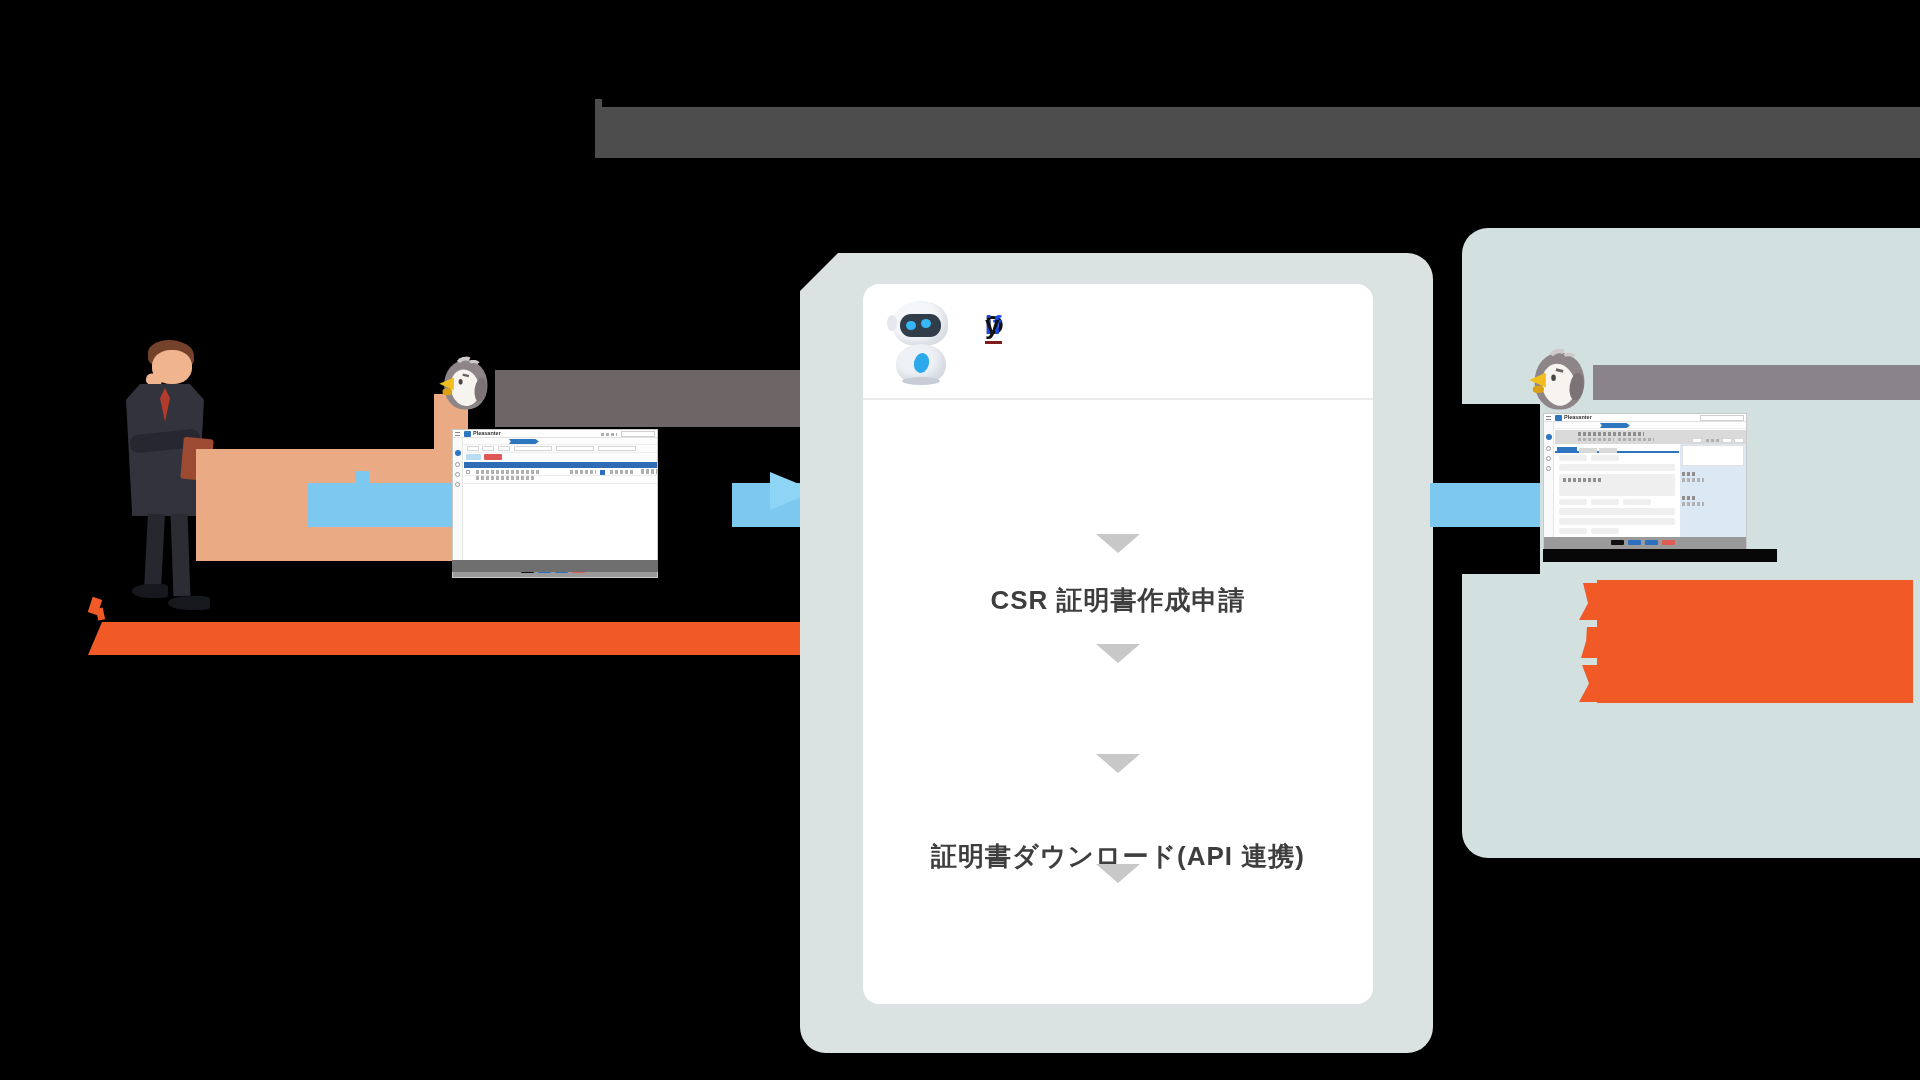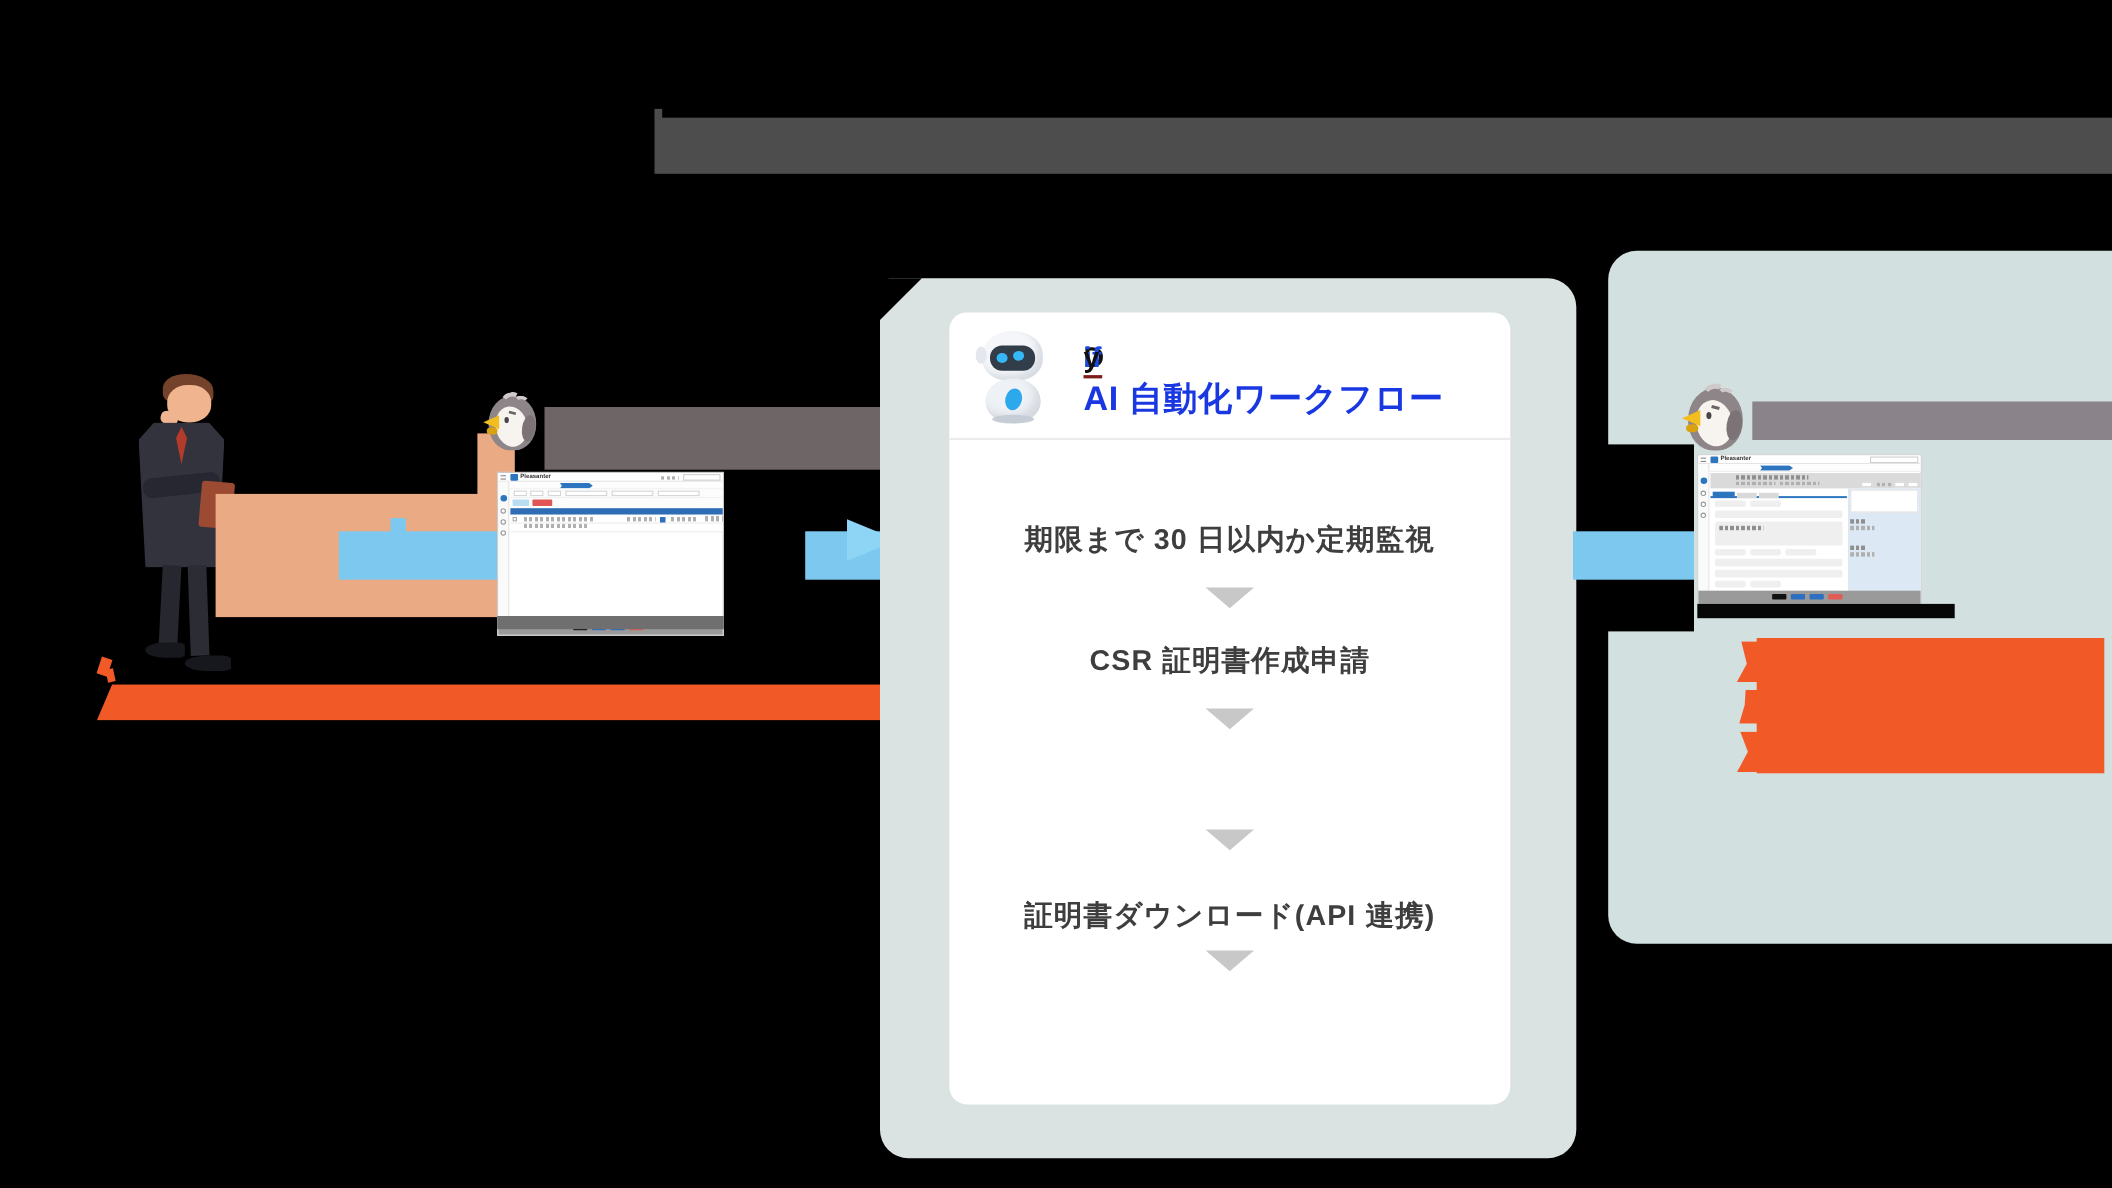--- a/index.html
+++ b/index.html
@@ -316,29 +316,27 @@
   <div class="rb-eye" style="left:921px;top:319px;"></div>
   <div class="rb-body"></div>
   <div class="rb-badge"></div>
   <div class="rb-base"></div>
 
   <div class="dify-logo">
       <span>D</span>
       <span class="dify-if">if</span>
       <span>y</span>
     </div>
-  <div class="workflow-heading">AI 自動化ワークフロー</div>
   <div class="card-divider"></div>
 
-  <div class="step" style="top:474px;">期限まで 30 日以内か定期監視</div>
   <div class="step-tri" style="top:534px;"></div>
   <div class="step" style="top:584px;">CSR 証明書作成申請</div>
   <div class="step-tri" style="top:644px;"></div>
   <div class="step-tri" style="top:754px;"></div>
-  <div class="step" style="top:816px;">証明書ダウンロード(API 連携)</div>
+  <div class="step" style="top:840px;">証明書ダウンロード(API 連携)</div>
   <div class="step-tri" style="top:864px;"></div>
 
   <div class="pale-panel"></div>
   <div class="black-notch"></div>
 
   <div class="arrow-rect arrow3"></div>
 
   <div class="graybar-right"></div>
   <div class="penguin" style="left:1531px;top:347px;transform:scale(.92);transform-origin:0 0;">
     <div class="pg-body"></div>

